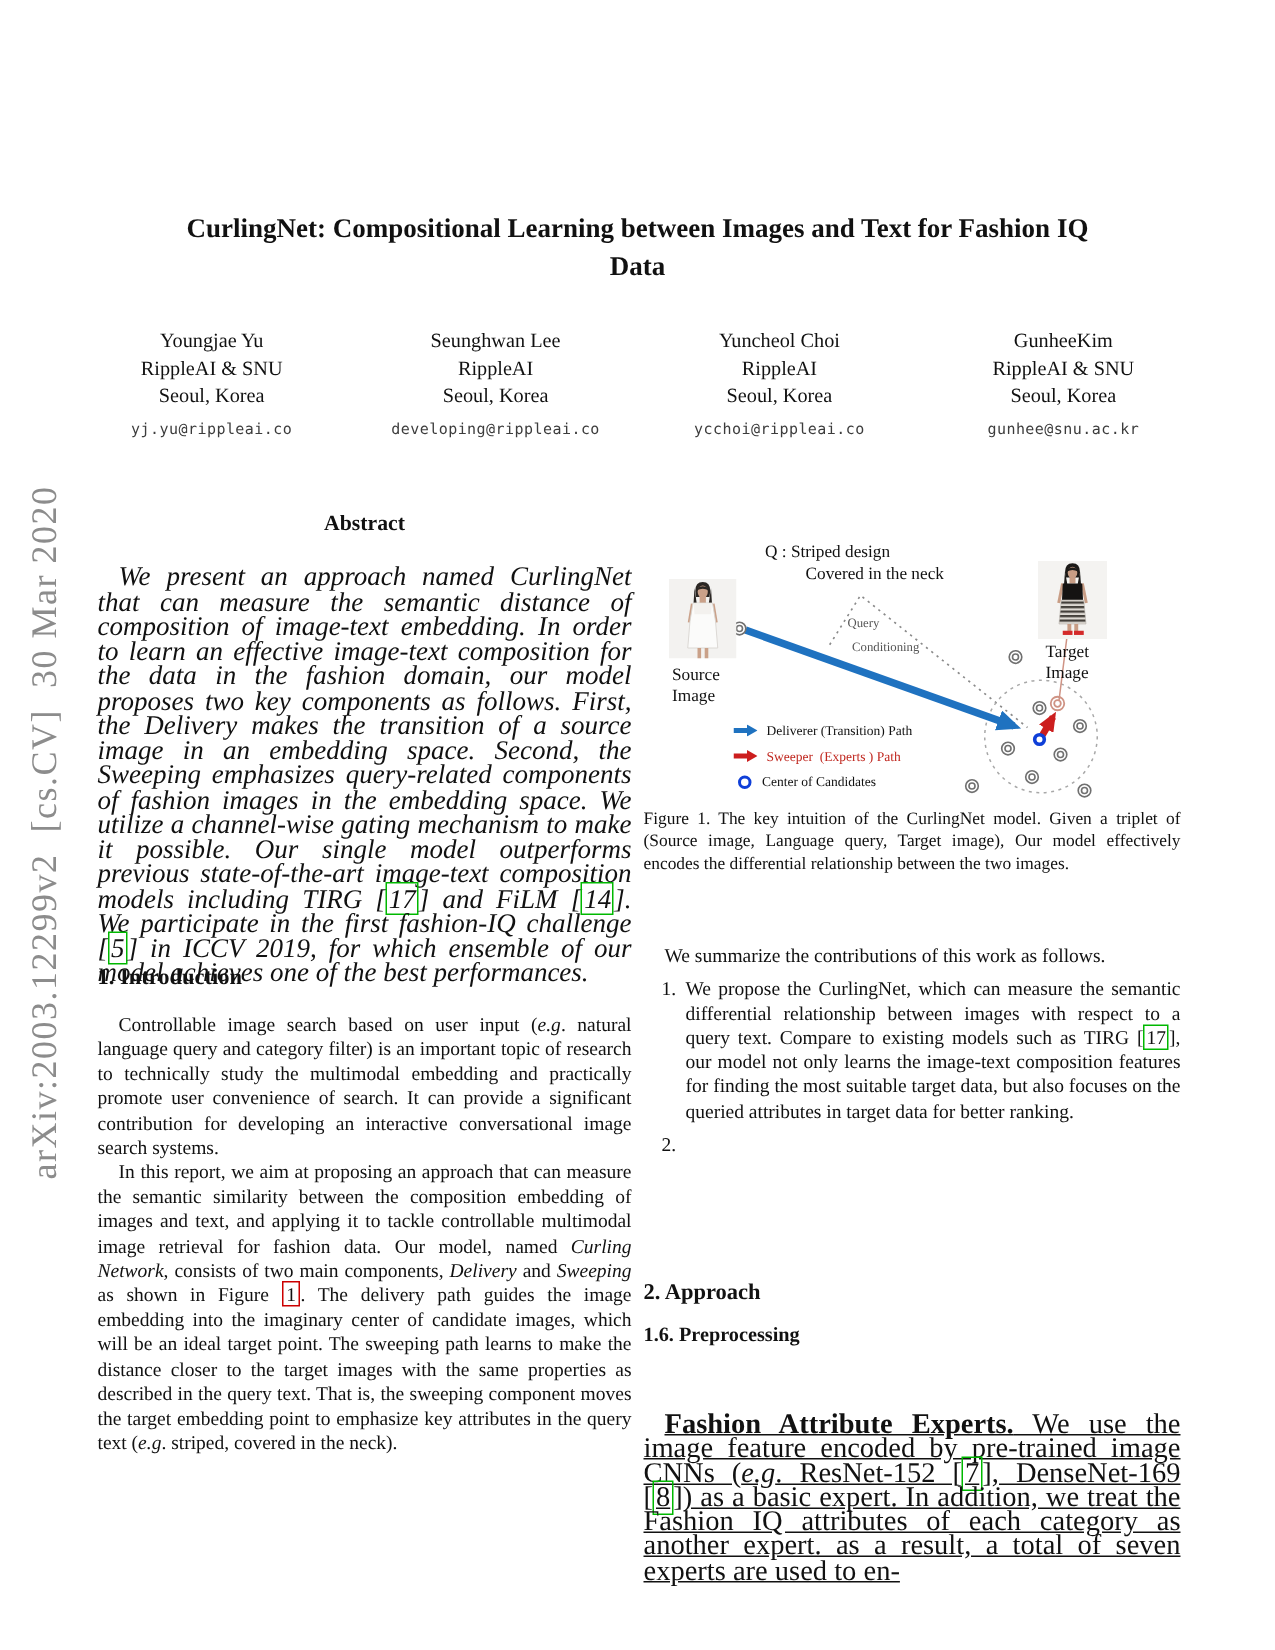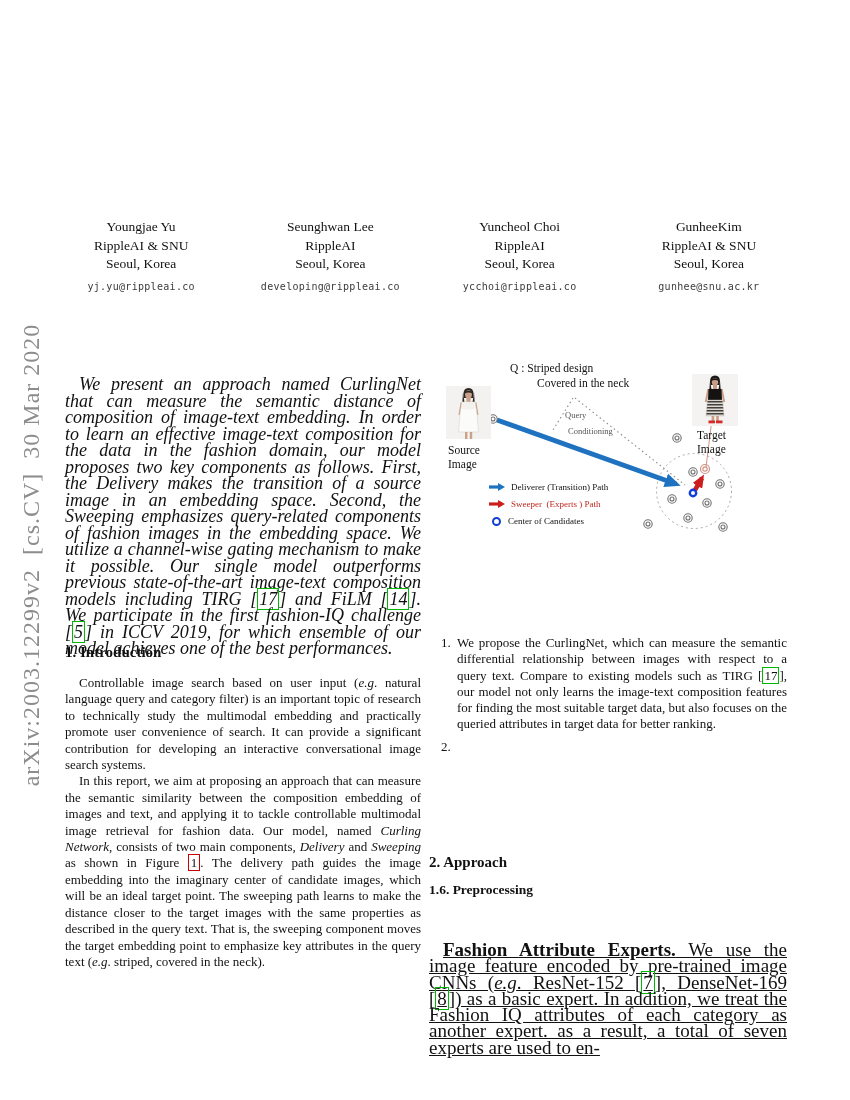--- a/index.html
+++ b/index.html
@@ -43,20 +43,24 @@
   .leg-ring{width:5px;height:5px;border:2.4px solid #0f3fd8;border-radius:50%;background:#fff;}
   .fig-caption{position:absolute;top:538px;left:429px;width:358px;font-size:11.6px;line-height:15px;text-align:justify;}
 </style>
 </head>
 <body>
 
 <div class="page">
 
   <div class="watermark">arXiv:2003.12299v2  [cs.CV]  30 Mar 2020</div>
 
+  <div class="title-block">
+    <div>CurlingNet: Compositional Learning between Images and Text for Fashion IQ</div>
+    <div>Data</div>
+  </div>
 
   <div class="authors">
     <div class="author">
       <div>Youngjae Yu</div>
       <div>RippleAI &amp; SNU</div>
       <div>Seoul, Korea</div>
       <div class="email">yj.yu@rippleai.co</div>
     </div>
     <div class="author">
       <div>Seunghwan Lee</div>
@@ -71,20 +75,21 @@
       <div class="email">ycchoi@rippleai.co</div>
     </div>
     <div class="author">
       <div>GunheeKim</div>
       <div>RippleAI &amp; SNU</div>
       <div>Seoul, Korea</div>
       <div class="email">gunhee@snu.ac.kr</div>
     </div>
   </div>
 
+  <div class="abs-head">Abstract</div>
   <div class="abs-text"><span>We present an approach named CurlingNet that can measure the semantic distance of composition of image-text embedding.  In order to learn an effective image-text composition for the data in the fashion domain, our model proposes two key components as follows.  First, the Delivery makes the transition of a source image in an embedding space. Second, the Sweeping emphasizes query-related components of fashion images in the embedding space.  We utilize a channel-wise gating mechanism to make it possible. Our single model outperforms previous state-of-the-art image-text composition models including TIRG [</span><span class="seg-cite">17</span><span>] and FiLM [</span><span class="seg-cite">14</span><span>].  We participate in the first fashion-IQ challenge [</span><span class="seg-cite">5</span><span>] in ICCV 2019, for which ensemble of our model achieves one of the best performances.</span></div>
 
   <div class="sec-head" style="top:644px;left:65px;">1. Introduction</div>
   <div class="intro flowtext">
     <p><span>Controllable image search based on user input (</span><span class="seg-i">e.g</span><span>. natural language query and category filter) is an important topic of research to technically study the multimodal embedding and practically promote user convenience of search.  It can provide a significant contribution for developing an interactive conversational image search systems.</span></p>
     <p><span>In this report, we aim at proposing an approach that can measure the semantic similarity between the composition embedding of images and text, and applying it to tackle controllable multimodal image retrieval for fashion data.  Our model, named </span><span class="seg-i">Curling Network</span><span>, consists of two main components, </span><span class="seg-i">Delivery</span><span> and </span><span class="seg-i">Sweeping</span><span> as shown in Figure </span><span class="seg-figref">1</span><span>.  The delivery path guides the image embedding into the imaginary center of candidate images, which will be an ideal target point.  The sweeping path learns to make the distance closer to the target images with the same properties as described in the query text.  That is, the sweeping component moves the target embedding point to emphasize key attributes in the query text (</span><span class="seg-i">e.g</span><span>. striped, covered in the neck).</span></p>
   </div>
 
   <div class="fig">
     <svg class="fig-svg" width="360" height="193">
@@ -215,22 +220,24 @@
         <polygon points="9,0 16,4 9,8" fill="#cc1e1e"></polygon>
       </svg>
       <span>Sweeper  (Experts ) Path</span>
     </div>
     <div class="leg-row" style="top:159px;">
       <span class="leg-ring" style="margin-left:3px;margin-right:1px;"></span>
       <span>Center of Candidates</span>
     </div>
   </div>
 
+  <div class="fig-caption">Figure 1.   The key intuition of the CurlingNet model.   Given a triplet of (Source image, Language query, Target image), Our model effectively encodes the differential relationship between the two images.</div>
 
   <div class="contrib">
+    <p class="contrib-intro">We summarize the contributions of this work as follows.</p>
     <div class="contrib-item">
       <span class="contrib-num">1.</span>
       <span><span>We propose the CurlingNet, which can measure the semantic differential relationship between images with respect to a query text.  Compare to existing models such as TIRG [</span><span class="seg-cite">17</span><span>], our model not only learns the image-text composition features for finding the most suitable target data, but also focuses on the queried attributes in target data for better ranking.</span></span>
     </div>
     <div class="contrib-item">
       <span class="contrib-num">2.</span>
     </div>
   </div>
 
   <div class="sec-head" style="top:854px;left:429px;">2. Approach</div>

